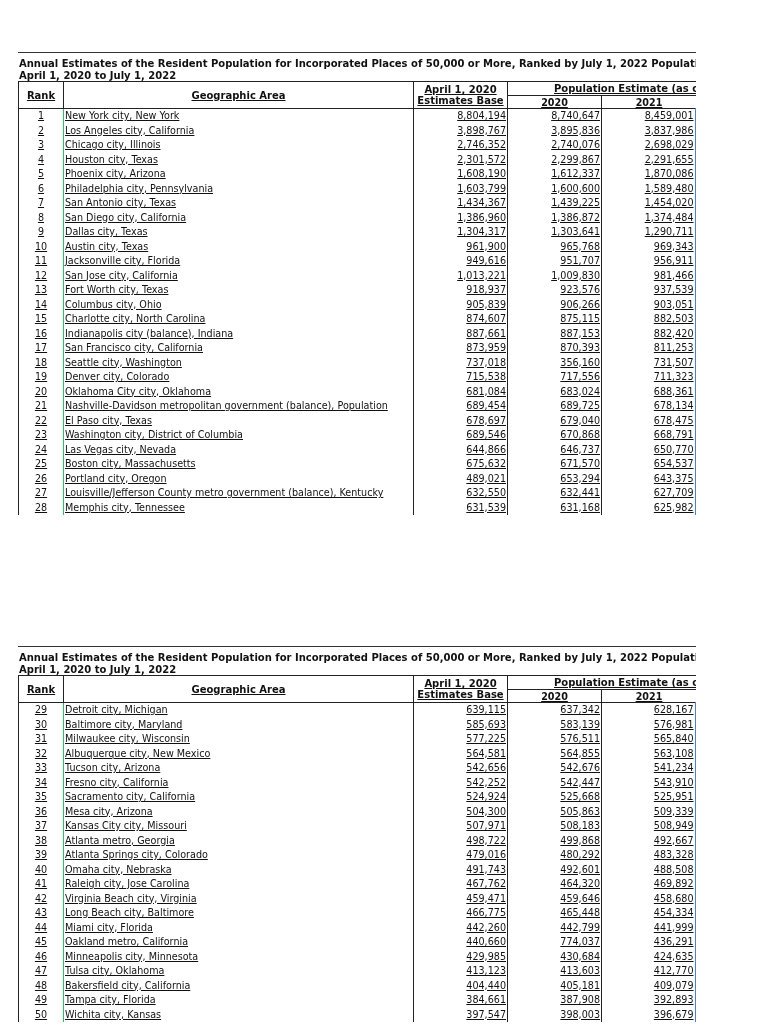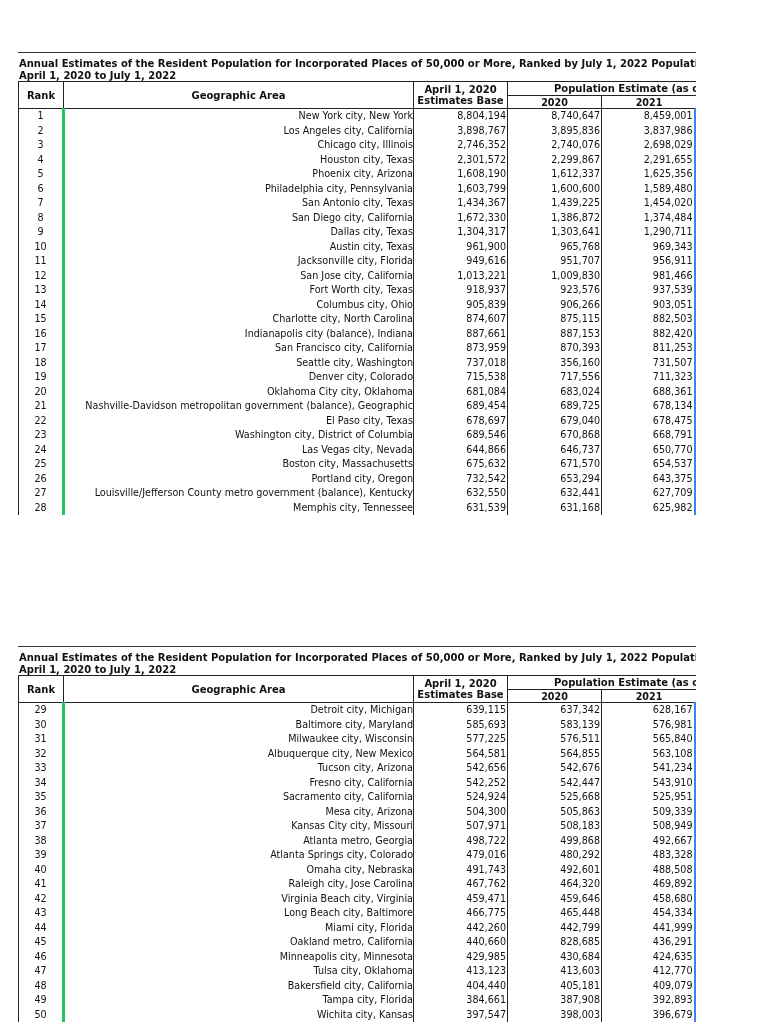--- a/index.html
+++ b/index.html
@@ -3,34 +3,34 @@
 <meta charset="utf-8">
 <style>
   html, body { margin:0; padding:0; background:#ffffff; }
   body { width:768px; height:1024px; overflow:hidden; position:relative;
          font-family:"DejaVu Sans", sans-serif; color:#111; }
   .sheet { position:absolute; left:18px; width:678px; overflow:hidden; }
   #sheet1 { top:52px; height:472px; }
   #sheet2 { top:646px; height:400px; }
   .title { border-top:1px solid #333; font-weight:bold; font-size:10px; line-height:11.5px;
            padding:5px 0 0 1px; height:29px; white-space:nowrap; box-sizing:border-box; }
-  table { border-collapse:collapse; table-layout:fixed; width:720px; font-size:9.6px; }
+  table { border-collapse:collapse; table-layout:fixed; width:720px; font-size:9.6px;text-decoration:underline; }
   col.c-rank { width:45px; } col.c-area { width:350px; } col.c-base { width:94px; }
   col.c-y20 { width:94px; } col.c-y21 { width:95px; }
   th { font-weight:bold; text-align:center; border:1px solid #222; padding:0; line-height:11px; white-space:nowrap; }
   thead tr.h1 th { height:13px; }
   thead tr.h2 th { height:12px; }
   th.rank-h, th.area-h { font-size:10px; }
   th.base-h { font-size:10px; line-height:11px;margin-left:24px; }
   th.grp-h { text-align:left; padding-left:46px; font-size:10px; border-right:none; }
   td { padding:0; height:14.5px; line-height:14.5px; white-space:nowrap; overflow:hidden; }
   td.rank { text-align:center; border-left:1px solid #222; }
-  td.area { text-align:right; padding-left:1px; border-left:3px solid #22c55e; }
+  td.area { text-align:left; padding-left:1px; border-left:1px solid #22c55e; }
   td.num { text-align:right; border-left:1px solid #222; padding-right:1px; }
-  td.y21 { border-right:6px solid #3b82f6; }
+  td.y21 { border-right:4px solid #3b82f6; }
 </style>
 </head>
 <body>
 
 <div class="sheet" id="sheet1">
   <div class="title">
     <div>Annual Estimates of the Resident Population for Incorporated Places of 50,000 or More, Ranked by July 1, 2022 Population:</div>
     <div>April 1, 2020 to July 1, 2022</div>
   </div>
   <table>
@@ -81,40 +81,40 @@
           <td class="area">Houston city, Texas</td>
           <td class="num">2,301,572</td>
           <td class="num">2,299,867</td>
           <td class="num y21">2,291,655</td>
         </tr>
         <tr>
           <td class="rank">5</td>
           <td class="area">Phoenix city, Arizona</td>
           <td class="num">1,608,190</td>
           <td class="num">1,612,337</td>
-          <td class="num y21">1,625,356</td>
+          <td class="num y21">1,870,086</td>
         </tr>
         <tr>
           <td class="rank">6</td>
           <td class="area">Philadelphia city, Pennsylvania</td>
           <td class="num">1,603,799</td>
           <td class="num">1,600,600</td>
           <td class="num y21">1,589,480</td>
         </tr>
         <tr>
           <td class="rank">7</td>
           <td class="area">San Antonio city, Texas</td>
           <td class="num">1,434,367</td>
           <td class="num">1,439,225</td>
           <td class="num y21">1,454,020</td>
         </tr>
         <tr>
           <td class="rank">8</td>
           <td class="area">San Diego city, California</td>
-          <td class="num">1,672,330</td>
+          <td class="num">1,386,960</td>
           <td class="num">1,386,872</td>
           <td class="num y21">1,374,484</td>
         </tr>
         <tr>
           <td class="rank">9</td>
           <td class="area">Dallas city, Texas</td>
           <td class="num">1,304,317</td>
           <td class="num">1,303,641</td>
           <td class="num y21">1,290,711</td>
         </tr>
@@ -190,21 +190,21 @@
         </tr>
         <tr>
           <td class="rank">20</td>
           <td class="area">Oklahoma City city, Oklahoma</td>
           <td class="num">681,084</td>
           <td class="num">683,024</td>
           <td class="num y21">688,361</td>
         </tr>
         <tr>
           <td class="rank">21</td>
-          <td class="area">Nashville-Davidson metropolitan government (balance), Geographic</td>
+          <td class="area">Nashville-Davidson metropolitan government (balance), Population</td>
           <td class="num">689,454</td>
           <td class="num">689,725</td>
           <td class="num y21">678,134</td>
         </tr>
         <tr>
           <td class="rank">22</td>
           <td class="area">El Paso city, Texas</td>
           <td class="num">678,697</td>
           <td class="num">679,040</td>
           <td class="num y21">678,475</td>
@@ -226,21 +226,21 @@
         <tr>
           <td class="rank">25</td>
           <td class="area">Boston city, Massachusetts</td>
           <td class="num">675,632</td>
           <td class="num">671,570</td>
           <td class="num y21">654,537</td>
         </tr>
         <tr>
           <td class="rank">26</td>
           <td class="area">Portland city, Oregon</td>
-          <td class="num">732,542</td>
+          <td class="num">489,021</td>
           <td class="num">653,294</td>
           <td class="num y21">643,375</td>
         </tr>
         <tr>
           <td class="rank">27</td>
           <td class="area">Louisville/Jefferson County metro government (balance), Kentucky</td>
           <td class="num">632,550</td>
           <td class="num">632,441</td>
           <td class="num y21">627,709</td>
         </tr>
@@ -391,21 +391,21 @@
           <td class="rank">44</td>
           <td class="area">Miami city, Florida</td>
           <td class="num">442,260</td>
           <td class="num">442,799</td>
           <td class="num y21">441,999</td>
         </tr>
         <tr>
           <td class="rank">45</td>
           <td class="area">Oakland metro, California</td>
           <td class="num">440,660</td>
-          <td class="num">828,685</td>
+          <td class="num">774,037</td>
           <td class="num y21">436,291</td>
         </tr>
         <tr>
           <td class="rank">46</td>
           <td class="area">Minneapolis city, Minnesota</td>
           <td class="num">429,985</td>
           <td class="num">430,684</td>
           <td class="num y21">424,635</td>
         </tr>
         <tr>

